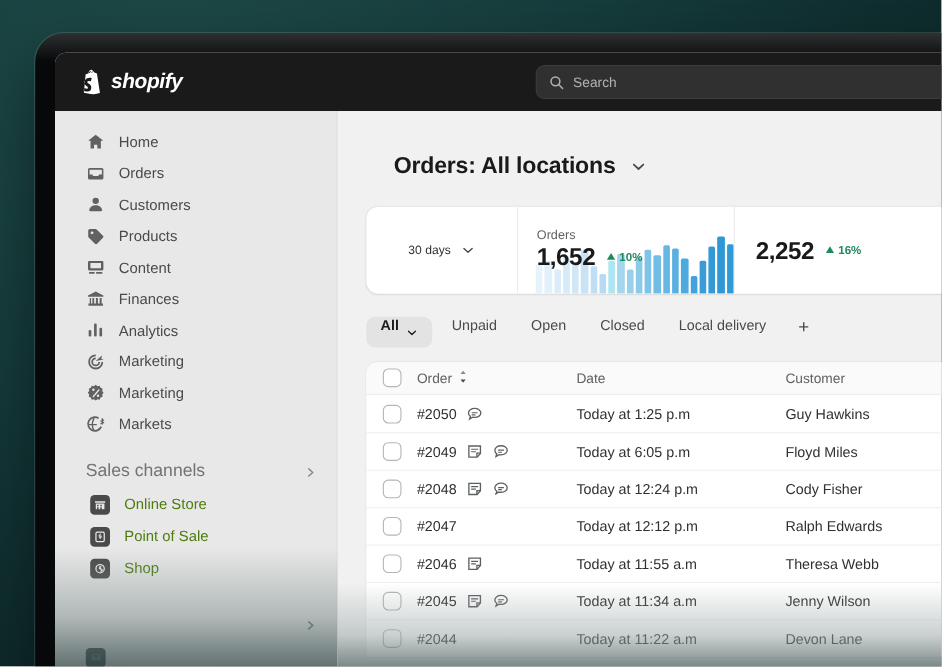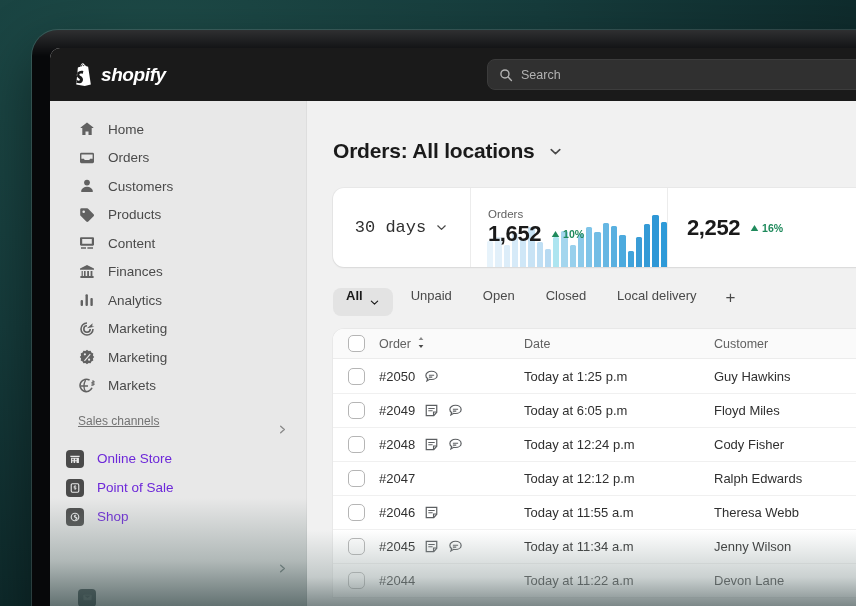--- a/index.html
+++ b/index.html
@@ -75,30 +75,30 @@
     padding-top: 14px;
   }
   .nav-item {
     display: flex; align-items: center; gap: 13px;
     height: 28.5px; padding-left: 28px;
     color: #4a4a4a; font-size: 13.5px;
   }
   .nav-item .ico { width: 17px; height: 17px; display:flex; align-items:center; justify-content:center; flex: 0 0 17px; }
   .nav-item .ico svg { display:block; }
   .section-head {
-    display: flex; 
+    display: flex; align-items: center;
     height: 30px; margin-top: 14px;
     padding-left: 28px; padding-right: 18px;
-    color: #737373; font-size: 12px; text-decoration: underline;
+    color: #737373; font-size: 16px;
   }
   .section-head .chev { margin-left: auto; }
   .ch-item {
     display: flex; align-items: center; gap: 13px;
-    height: 29px; padding-left: 16px;
-    color: #6d28d9; font-size: 13.5px;
+    height: 29px; padding-left: 32px;
+    color: #4d7c0f; font-size: 13.5px;
   }
   .ch-ico {
     width: 18px; height: 18px; border-radius: 4px;
     background: #4a4a4a; color: #e8e8e8;
     display: flex; align-items: center; justify-content: center;
     font-size: 10px; flex: 0 0 18px;
   }
   .apps-head {
     display:flex; align-items:center;
     height:30px; margin-top:22px; padding-left:28px; padding-right:18px;
@@ -115,37 +115,37 @@
   
   .content {
     position: absolute; left: 257px; top: 53px;
     width: 573px; height: 547px;
     background: #f1f1f1;
   }
   .page-title-row {
     display: flex; align-items: center; gap: 13px;
     margin: 38px 0 0 26px;
   }
-  .page-title { font-size: 21px; font-weight: bold; color: #1a1a1a; letter-spacing: -0.2px; }
+  .page-title { font-size: 21px; font-weight: bold; color: #1a1a1a; letter-spacing: -0.2px; margin-left: 25px; }
 
   .metrics {
     margin: 25px 0 0 26px;
     width: 560px; height: 79px;
     background: #fff;
     border-radius: 11px;
     box-shadow: 0 1px 2px rgba(0,0,0,0.07), 0 0 0 1px rgba(0,0,0,0.035);
     display: flex; overflow: hidden;
   }
   .m-cell {
     position: relative;
     display: flex; flex-direction: column; justify-content: center;
   }
   .m-cell + .m-cell { border-left: 1px solid #ececec; }
   .m-range { width: 137px; align-items: center; flex-direction: row; justify-content: center; gap: 9px; }
-  .m-range-label { font-size: 17px; color: #303030; font-family: Liberation Mono, monospace; }
+  .m-range-label { font-size: 11px; color: #303030; }
   .m-orders { width: 197px; padding-left: 17px; overflow: hidden; }
   .m-third { width: 225px; padding-left: 19px; }
   .m-label { font-size: 11.5px; color: #616161; margin-bottom: 1px; position: relative; z-index: 2; }
   .m-valrow { display: flex; gap: 10px; position: relative; z-index: 2; }
   .m-value { font-size: 22px; font-weight: bold; color: #1a1a1a; letter-spacing: -0.4px; }
   .m-delta { display: flex; align-items: center; gap: 3px; color: #1f8a5c; font-size: 10.5px; font-weight: bold; }
   .spark {
     position: absolute; right: 0; bottom: 0;
     width: 180px; height: 56px;
     display: flex; align-items: flex-end; gap: 2px;

